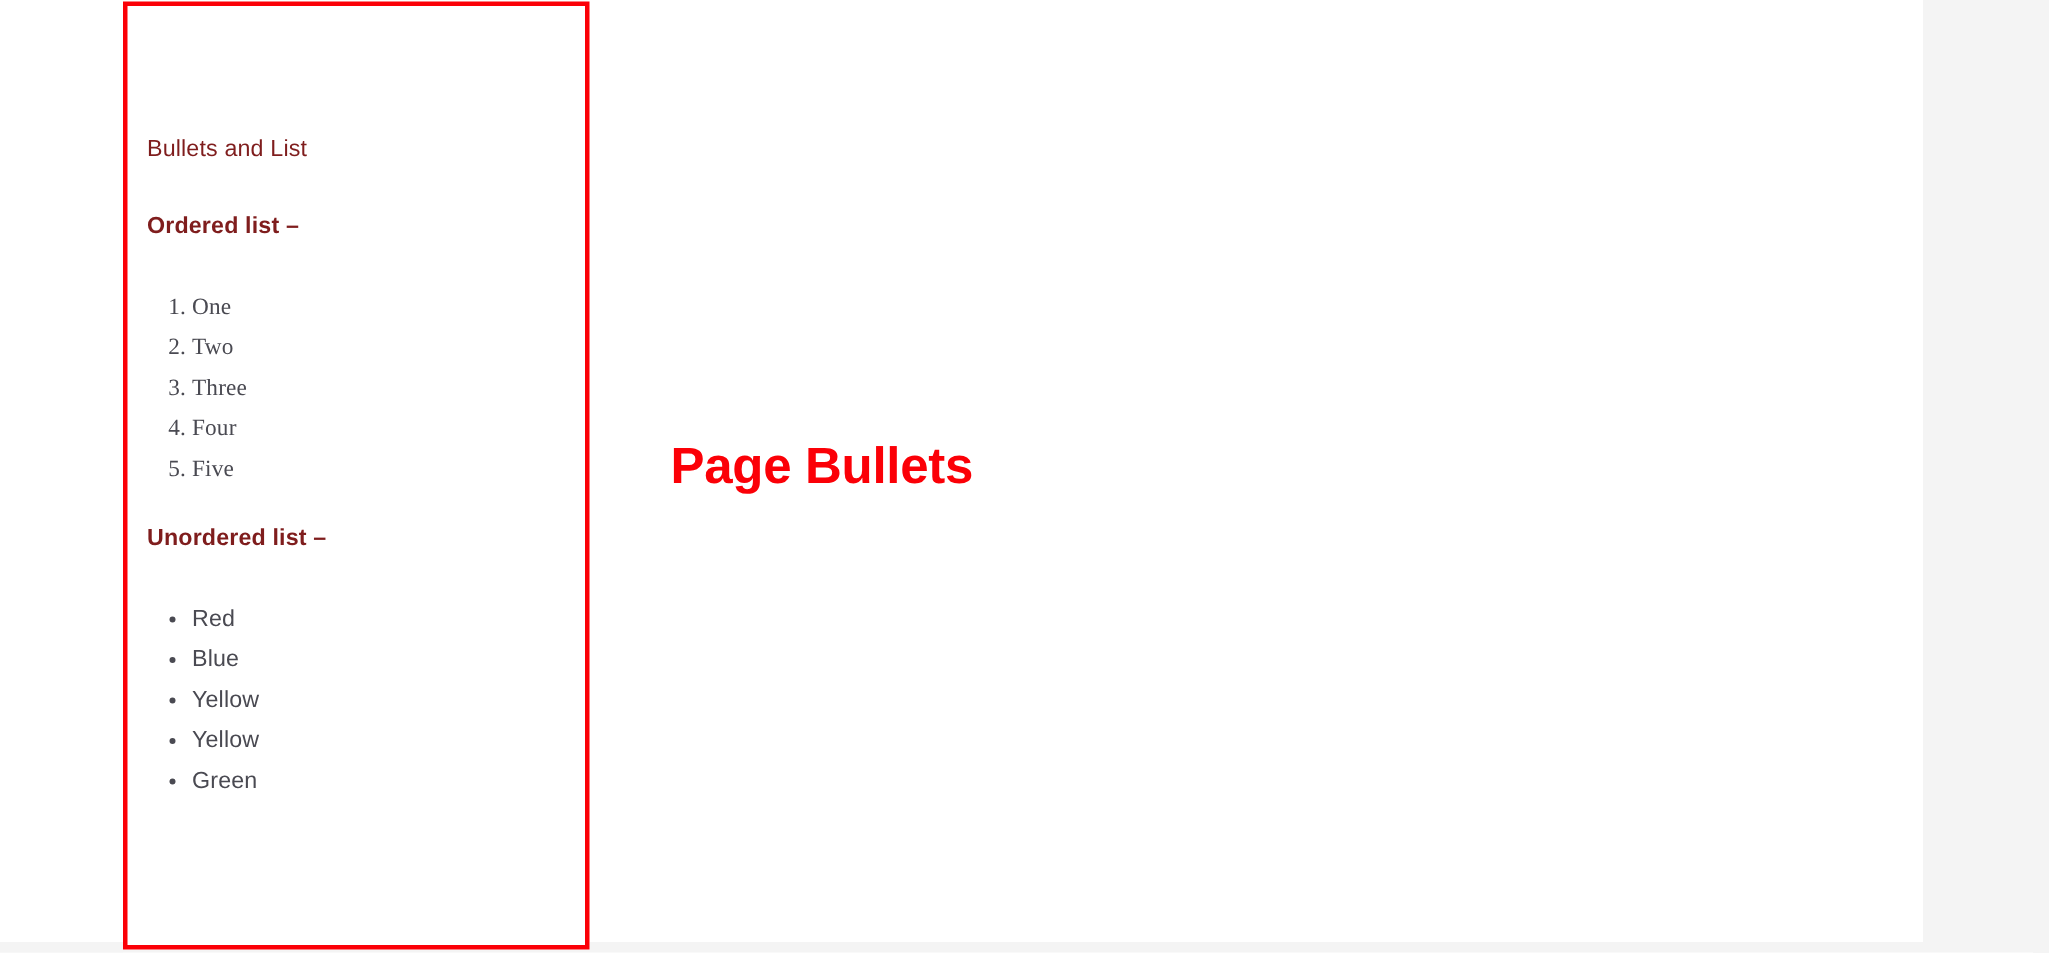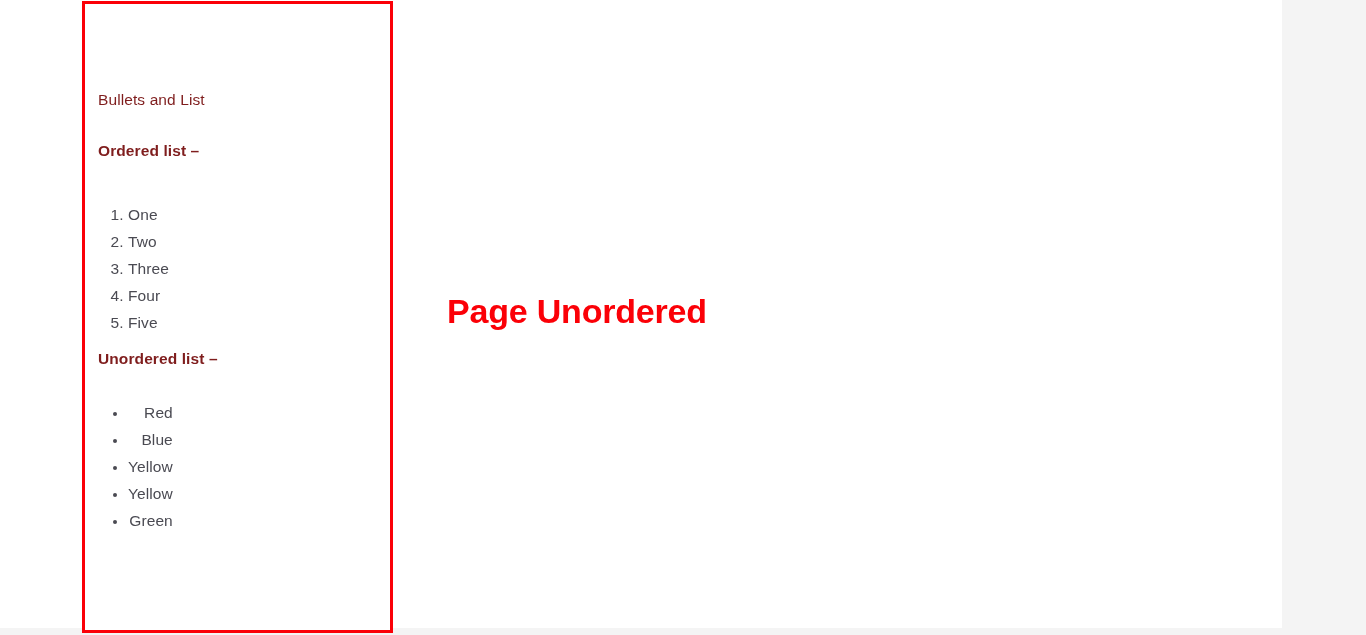--- a/index.html
+++ b/index.html
@@ -76,28 +76,28 @@
     margin: 0;
     padding: 0 0 0 30px;
     list-style-position: outside;
     font-size: 15.5px;
     line-height: 27px;
     color: #4a4a52;
     letter-spacing: 0.1px;
   }
 
   ol.doc-list {
-    top: 201px;
+    top: 191px;
     list-style-type: decimal;
+    font-family: Liberation Serif, serif;
   }
 
   ul.doc-list {
     top: 399px;
     list-style-type: disc;
-    text-align: right;
   }
 
   ol.doc-list li, ul.doc-list li {
     padding: 0;
     margin: 0;
     white-space: nowrap;
   }
 
   ul.doc-list li::marker {
     font-size: 13px;
@@ -148,13 +148,13 @@
   <ul class="doc-list" id="unordered-list">
     <li>Red</li>
     <li>Blue</li>
     <li>Yellow</li>
     <li>Yellow</li>
     <li>Green</li>
   </ul>
 
 </div>
 
-<div id="page-frontend-annotation">Page Unordered</div>
+<div id="page-frontend-annotation">Page Bullets</div>
 
 </body></html>

